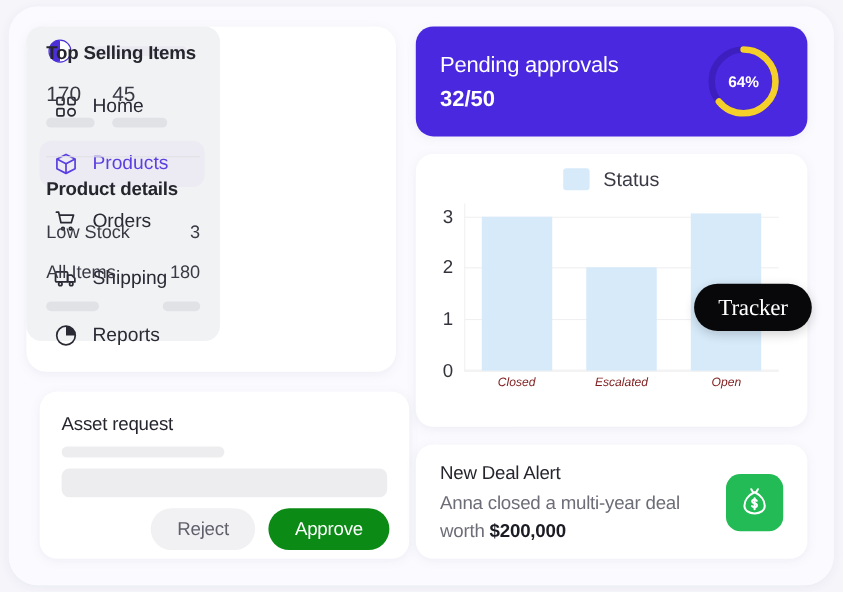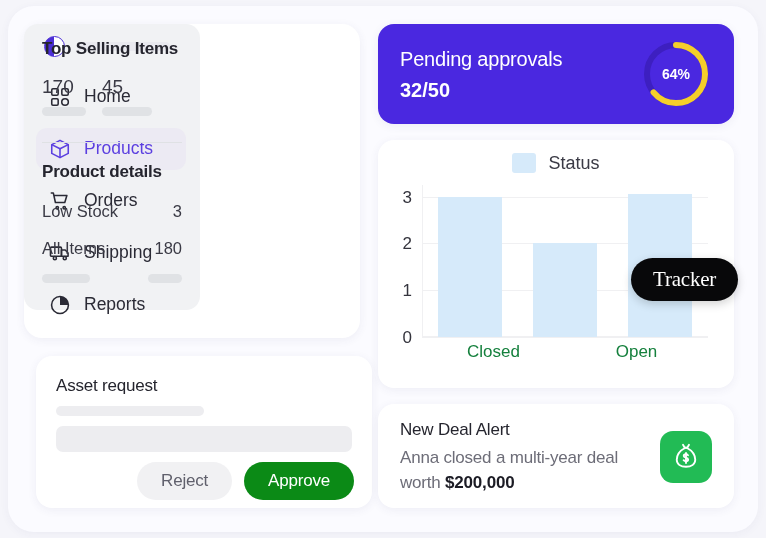--- a/index.html
+++ b/index.html
@@ -304,22 +304,23 @@
     position: absolute;
     left: 44px;
     top: 202px;
     width: 286px;
     display: flex;
     justify-content: space-around;
   }
   .xlabel-slot {
     width: 33%;
     text-align: center;
-    font-size: 17px;
-    color: #15803d;
+    font-size: 11px;
+    color: #7f1d1d;
+    font-style: italic;
   }
 
   .tracker-pill {
     position: absolute;
     left: 253px;
     top: 118px;
     background: #08080a;
     color: #ffffff;
     border-radius: 22px;
     padding: 9px 22px;
@@ -577,20 +578,21 @@
             <div class="bar" style="height: 93.5385px; background: rgb(214, 234, 250);"></div>
           </div>
           <div class="bar-slot">
             <div class="bar" style="height: 142.646px; background: rgb(214, 234, 250);"></div>
           </div>
         </div>
     </div>
 
     <div class="xlabels" id="xlabels">
         <div class="xlabel-slot">Closed</div>
+        <div class="xlabel-slot">Escalated</div>
         <div class="xlabel-slot">Open</div>
       </div>
 
     <div class="tracker-pill">Tracker</div>
   </div>
 
   <div class="card" id="asset-card">
     <div class="asset-title">Asset request</div>
     <div class="asset-skel-line"></div>
     <div class="asset-skel-box"></div>

